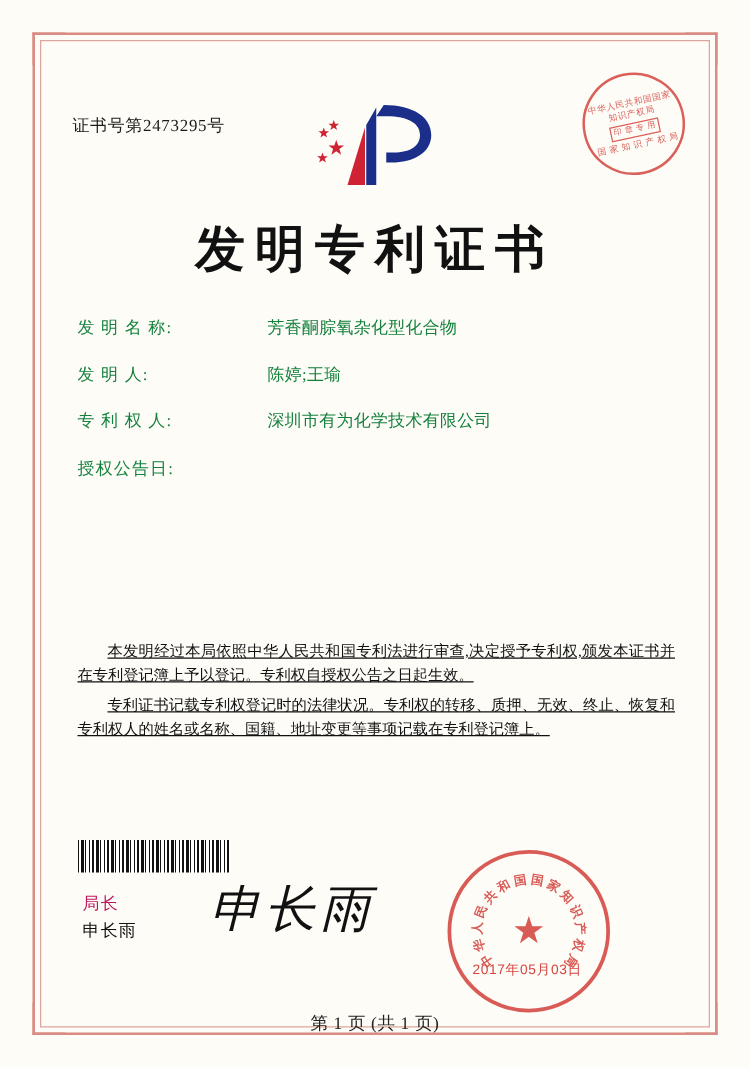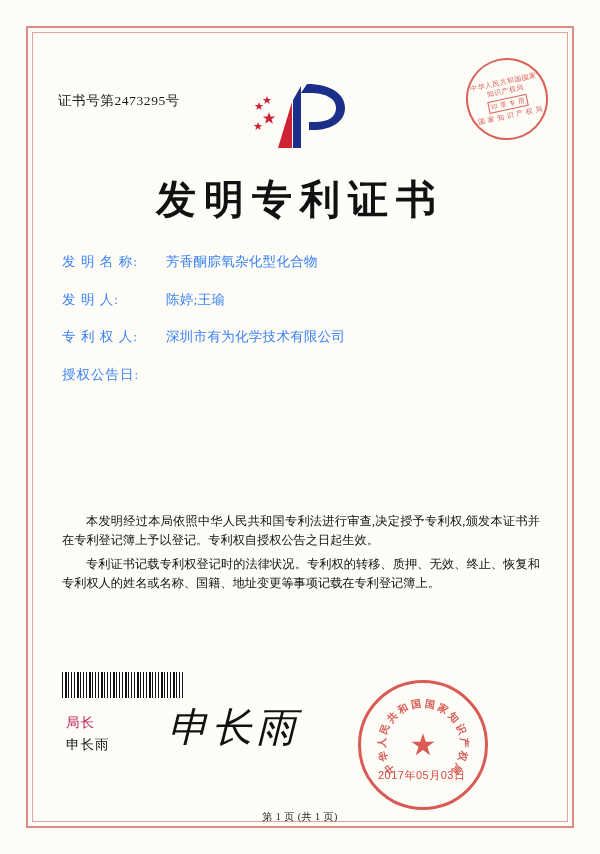--- a/index.html
+++ b/index.html
@@ -123,46 +123,48 @@
     position: absolute;
     left: 62px;
     top: 253px;
     right: 62px;
   }
   .field-row {
     display: flex;
     align-items: flex-end;
     margin-bottom: 19.5px;
     font-size: 13.5px;
-    color: #3b82f6;
+    color: #15803d;
   }
   .field-label {
     width: 104px;
     flex: 0 0 104px;
     letter-spacing: 1px;
   }
   .field-value {
     flex: 1 1 auto;
     letter-spacing: .3px;
+    margin-left: 48px;
   }
 
   
   .body-text {
     position: absolute;
     left: 62px;
     right: 60px;
     top: 512px;
     font-size: 12.2px;
     line-height: 19px;
     color: #111;
     text-align: justify;
   }
   .body-text p {
     margin: 0 0 5px 0;
     text-indent: 24px;
+    text-decoration: underline;
   }
 
   
   .barcode {
     position: absolute;
     left: 62px;
     top: 672px;
     width: 122px;
     height: 26px;
     background:
@@ -246,21 +248,21 @@
     font-family: "Liberation Sans", sans-serif;
   }
 
   
   .footer {
     position: absolute;
     left: 0;
     right: 0;
     top: 810px;
     text-align: center;
-    font-size: 10px;
+    font-size: 14px;
     color: #222;
     letter-spacing: .5px;
   }
 </style>
 </head>
 <body>
 
 <div class="page">
 
   <div class="frame-outer"></div>

